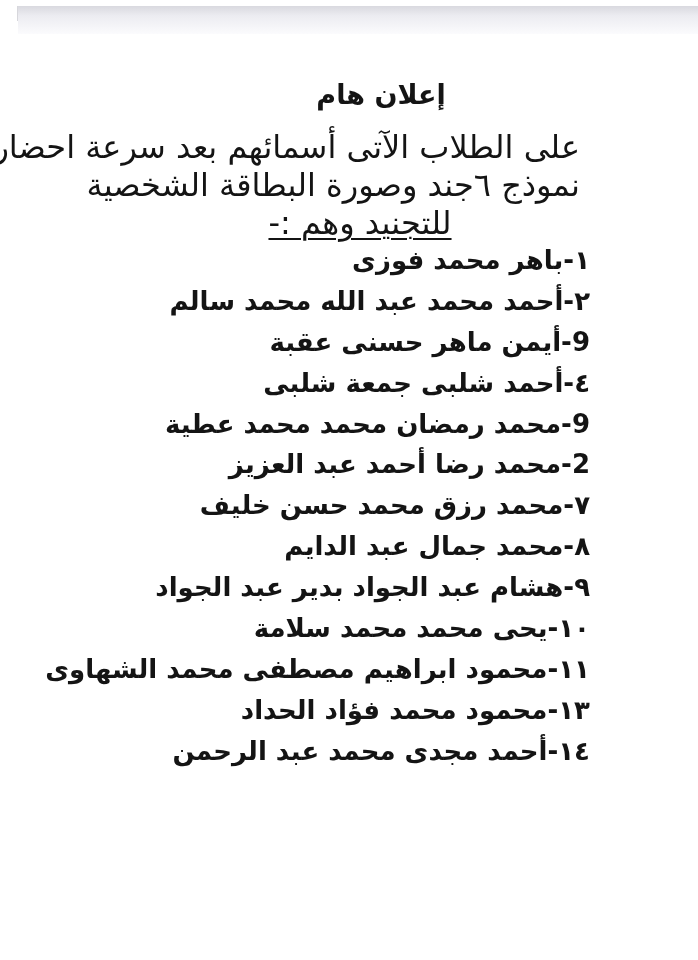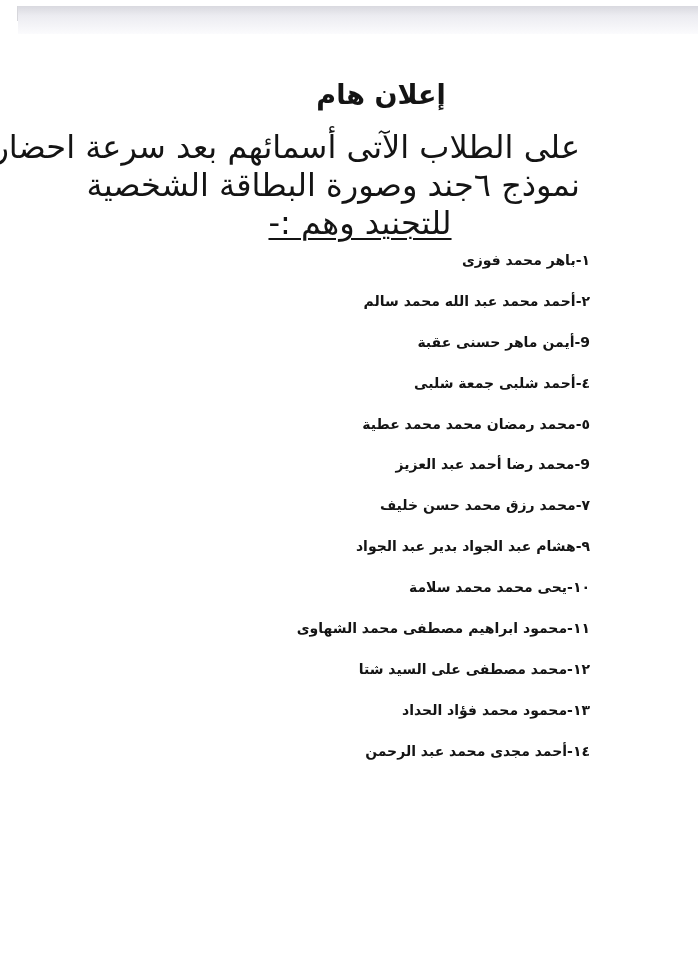--- a/index.html
+++ b/index.html
@@ -76,21 +76,21 @@
       position: absolute;
       top: 240px;
       right: 108px;
       margin: 0;
       padding: 0;
       list-style: none;
     }
     .names li {
       height: 40.9px;
       line-height: 40px;
-      font-size: 14px;
+      font-size: 26px;
       font-weight: bold;
       white-space: nowrap;
       text-align: right;
     }
   </style>
 </head>
 <body>
 
 <div class="scan-top-shadow"></div>
 <div class="scan-left-edge"></div>
@@ -102,23 +102,23 @@
     <span class="line">على الطلاب الآتى أسمائهم بعد سرعة احضار</span>
     <span class="line">نموذج ٦جند وصورة البطاقة الشخصية</span>
     <span class="line underlined">للتجنيد وهم :-</span>
   </p>
 
   <ol class="names">
     <li>١-باهر محمد فوزى</li>
     <li>٢-أحمد محمد عبد الله محمد سالم</li>
     <li>9-أيمن ماهر حسنى عقبة</li>
     <li>٤-أحمد شلبى جمعة شلبى</li>
-    <li>٥-محمد رمضان محمد محمد عطية</li>
-    <li>9-محمد رضا أحمد عبد العزيز</li>
+    <li>9-محمد رمضان محمد محمد عطية</li>
+    <li>2-محمد رضا أحمد عبد العزيز</li>
     <li>٧-محمد رزق محمد حسن خليف</li>
+    <li>٨-محمد جمال عبد الدايم</li>
     <li>٩-هشام عبد الجواد بدير عبد الجواد</li>
     <li>١٠-يحى محمد محمد سلامة</li>
     <li>١١-محمود ابراهيم مصطفى محمد الشهاوى</li>
-    <li>١٢-محمد مصطفى على السيد شتا</li>
     <li>١٣-محمود محمد فؤاد الحداد</li>
     <li>١٤-أحمد مجدى محمد عبد الرحمن</li>
   </ol>
 </div>
 
 </body></html>

